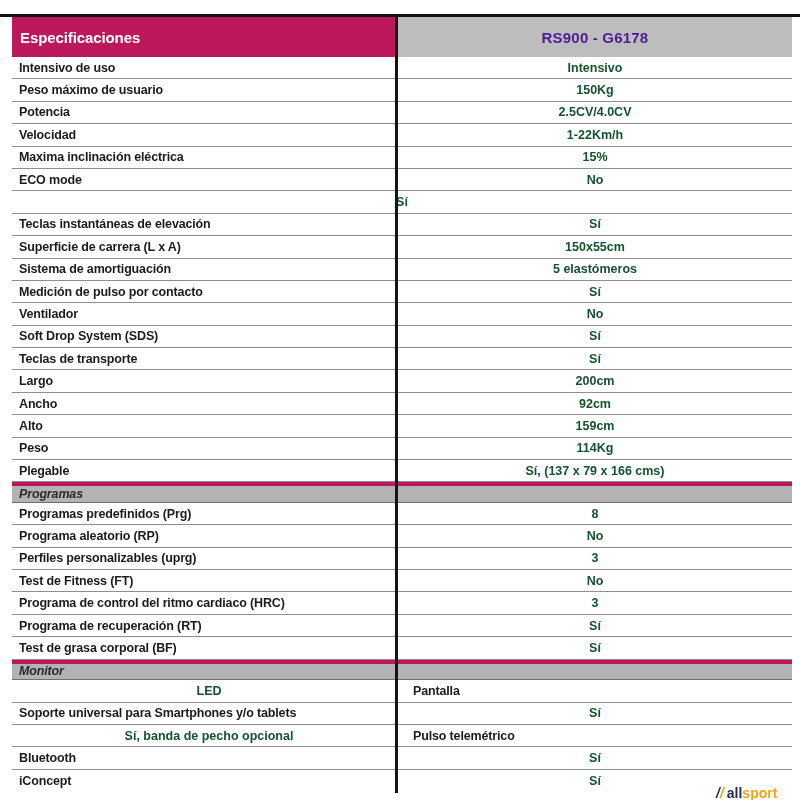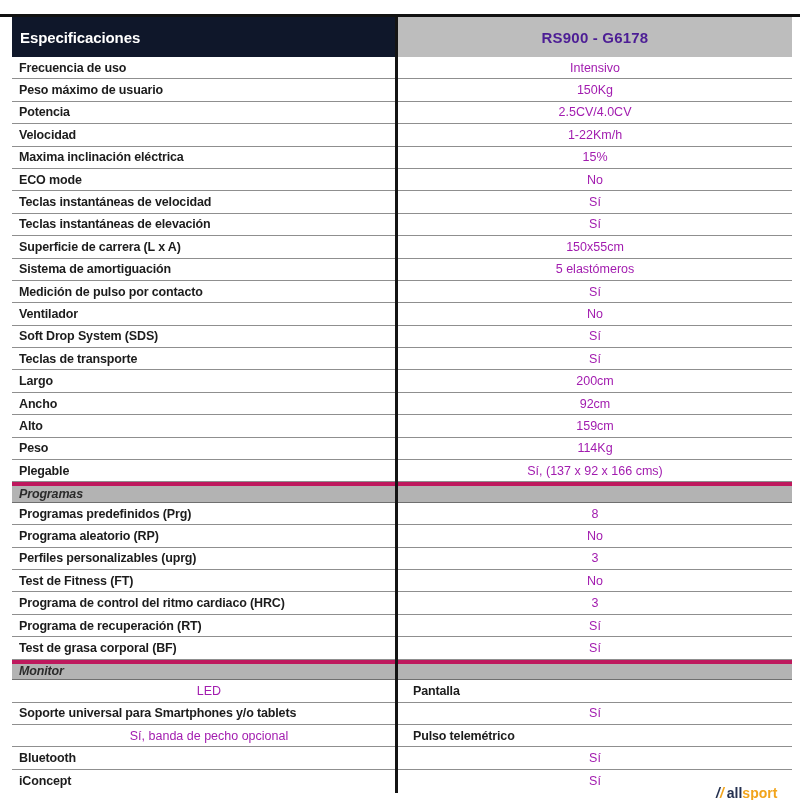--- a/index.html
+++ b/index.html
@@ -5,36 +5,36 @@
   html,body{margin:0;padding:0;background:#fff;}
   .page{
     position:relative;width:800px;height:800px;background:#ffffff;overflow:hidden;
     font-family:"Liberation Sans",sans-serif;color:#1c1c1c;
   }
   .top-rule{position:absolute;top:14px;left:0;width:800px;height:3px;background:#121212;}
   .spec-table{position:absolute;top:17px;left:12px;width:780px;}
   .header-row{display:flex;height:40px;}
   .header-cell{display:flex;align-items:center;box-sizing:border-box;}
   .header-cell.left{
-    width:383px;background:#0f172a;color:#ffffff;font-weight:700;font-size:15px;
+    width:383px;background:#be185d;color:#ffffff;font-weight:700;font-size:15px;
     padding-left:8px;letter-spacing:-0.1px;
   }
   .header-cell.right{
     flex:1;margin-left:3px;background:#BDBDBD;color:#4c1d95;font-weight:700;font-size:15px;
     justify-content:center;letter-spacing:0.2px;
   }
   .table-body{position:relative;}
   .row{display:flex;height:22.4px;box-sizing:border-box;border-bottom:1px solid #8F8F8F;}
   .row:last-child{border-bottom:none;}
   .cell{display:flex;align-items:center;box-sizing:border-box;}
   .cell.label{
     width:386px;padding-left:7px;font-weight:700;font-size:12.5px;color:#1c1c1c;
     letter-spacing:-0.15px;white-space:nowrap;overflow:hidden;
   }
-  .cell.value{flex:1;justify-content:center;font-weight:400;font-size:12.5px;color:#a21caf;}
+  .cell.value{flex:1;justify-content:center;font-weight:700;font-size:12.5px;color:#14532d;}
   .row.section{
     height:20.5px;background:#B3B3B3;border-top:4px solid #be185d;border-bottom:1px solid #6F6F6F;font-style:italic;
   }
   .row.section .cell.label{color:#2b2b2b;}
   .v-divider{position:absolute;left:383px;top:0;width:3px;height:776px;background:#141414;}
   .brand-logo{
     position:absolute;left:716px;top:786px;display:flex;align-items:flex-start;
     font-size:14px;font-weight:700;white-space:nowrap;line-height:1;
   }
   .logo-mark{display:inline-block;margin-right:3px;font-style:italic;}
@@ -55,21 +55,21 @@
       <div class="header-cell left">
         <span>Especificaciones</span>
       </div>
       <div class="header-cell right">
         <span>RS900 - G6178</span>
       </div>
     </div>
     <div class="table-body" id="rows">
   <div class="row">
     <div class="cell label">
-      <span class="txt">Frecuencia de uso</span>
+      <span class="txt">Intensivo de uso</span>
     </div>
     <div class="cell value">
       <span class="txt">Intensivo</span>
     </div>
   </div>
 
   <div class="row">
     <div class="cell label">
       <span class="txt">Peso máximo de usuario</span>
     </div>
@@ -108,23 +108,20 @@
   <div class="row">
     <div class="cell label">
       <span class="txt">ECO mode</span>
     </div>
     <div class="cell value">
       <span class="txt">No</span>
     </div>
   </div>
 
   <div class="row">
-    <div class="cell label">
-      <span class="txt">Teclas instantáneas de velocidad</span>
-    </div>
     <div class="cell value">
       <span class="txt">Sí</span>
     </div>
   </div>
 
   <div class="row">
     <div class="cell label">
       <span class="txt">Teclas instantáneas de elevación</span>
     </div>
     <div class="cell value">
@@ -220,21 +217,21 @@
     <div class="cell value">
       <span class="txt">114Kg</span>
     </div>
   </div>
 
   <div class="row">
     <div class="cell label">
       <span class="txt">Plegable</span>
     </div>
     <div class="cell value">
-      <span class="txt">Sí, (137 x 92 x 166 cms)</span>
+      <span class="txt">Sí, (137 x 79 x 166 cms)</span>
     </div>
   </div>
 
   <div class="row section">
     <div class="cell label">
       <span class="txt">Programas</span>
     </div>
   </div>
 
   <div class="row">

